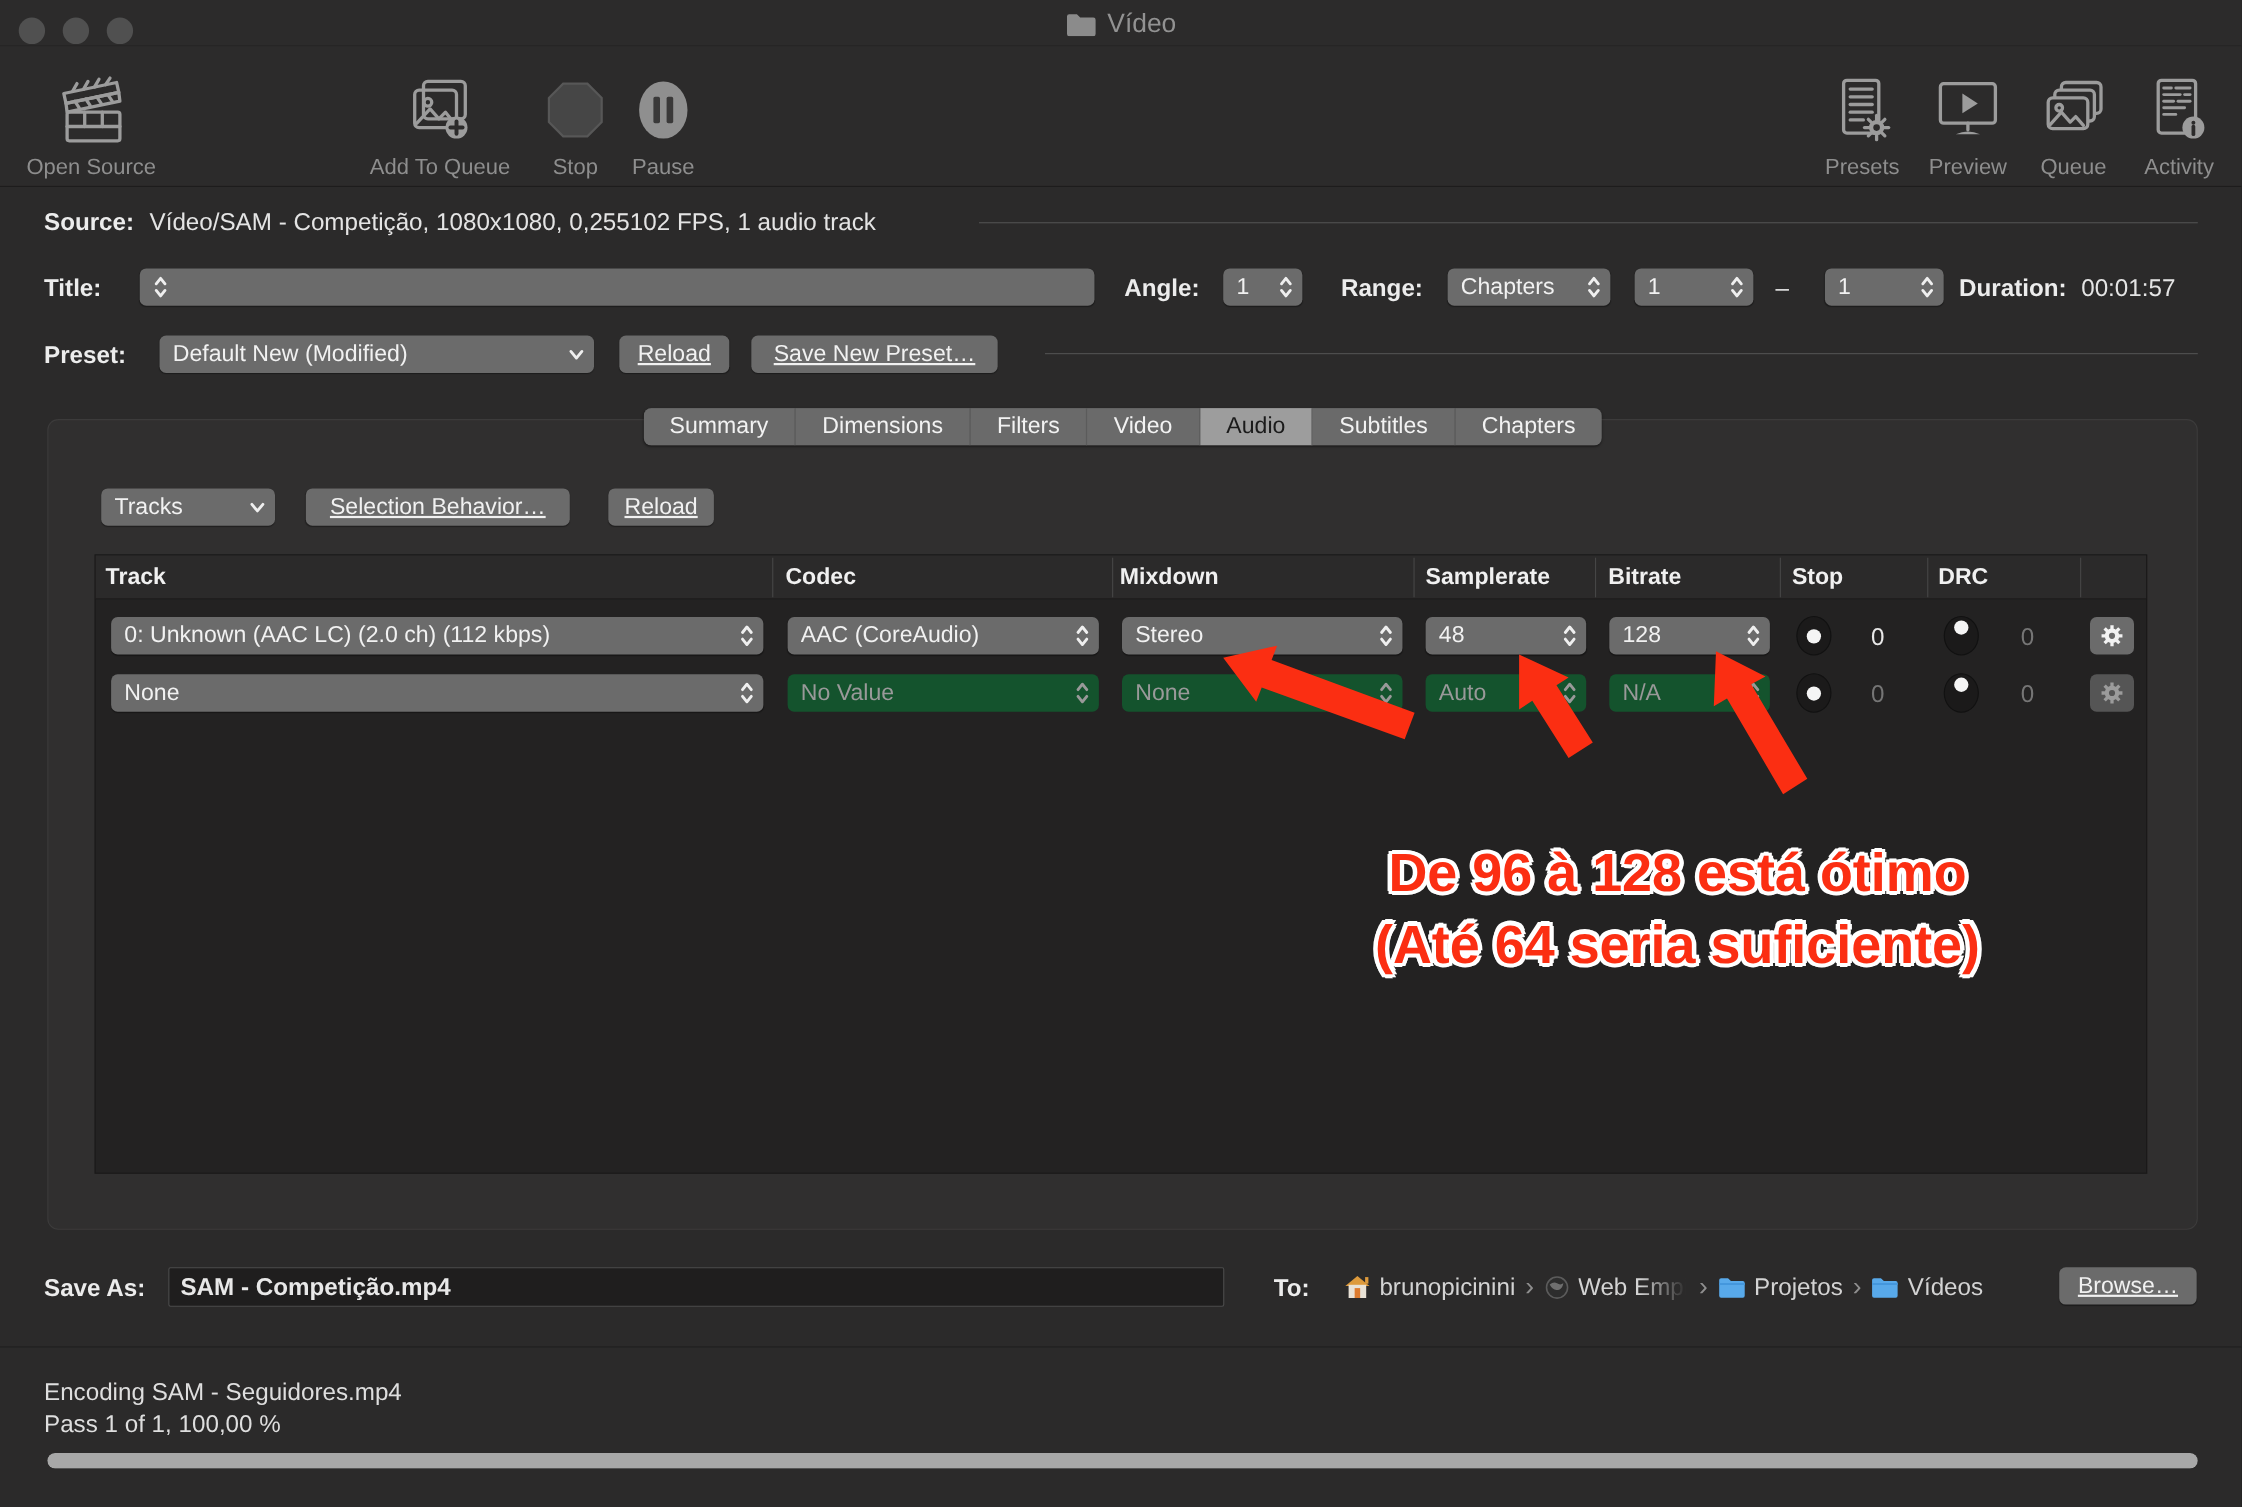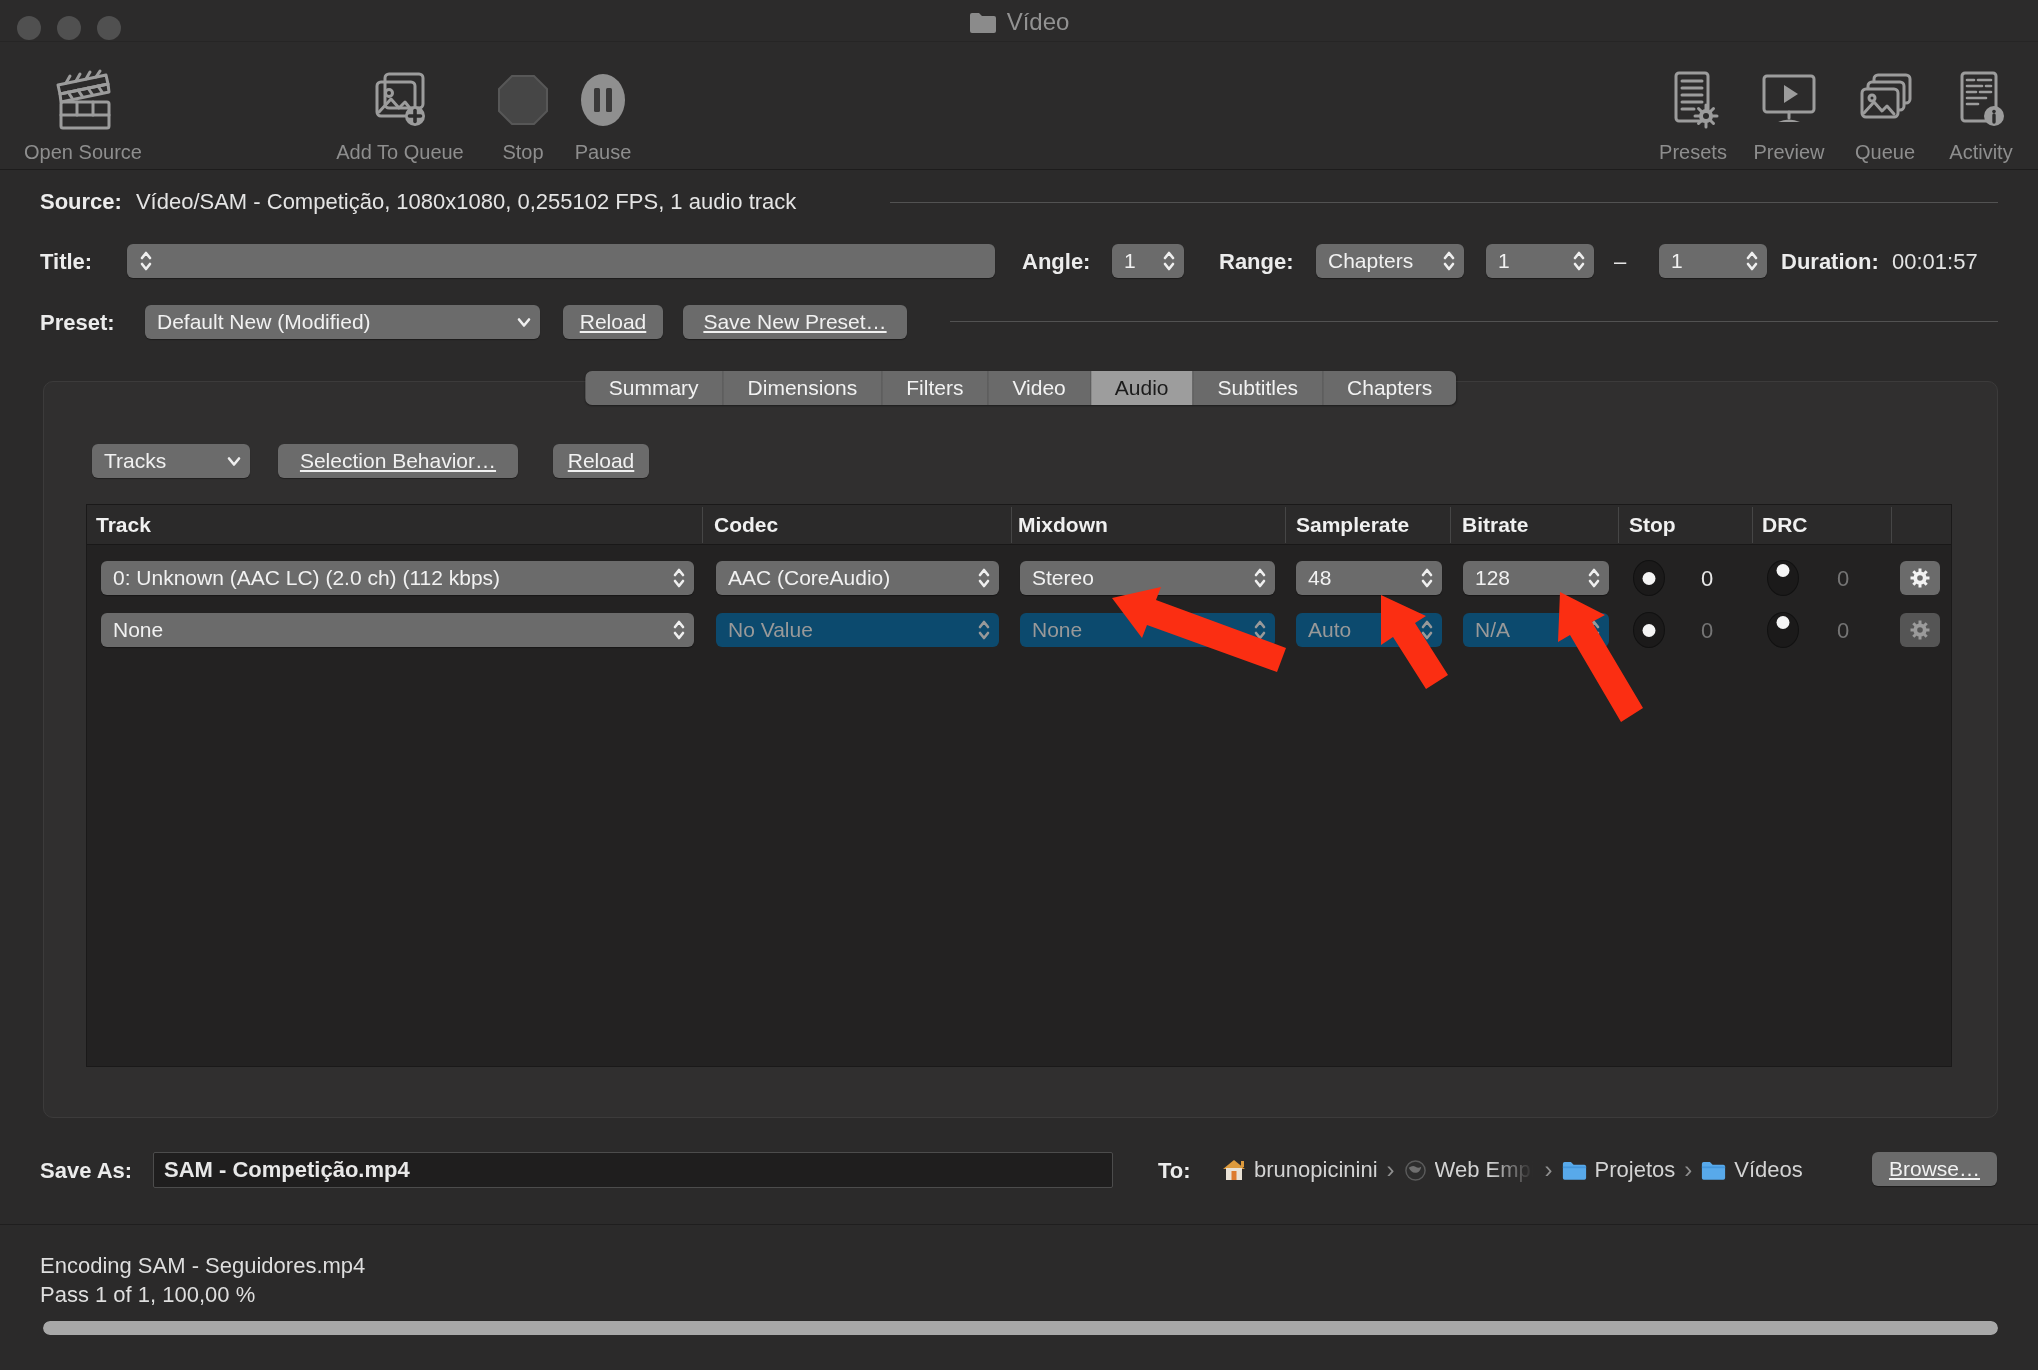--- a/index.html
+++ b/index.html
@@ -24,21 +24,21 @@
 
   
   .lab { font-weight:700; color:#ececec; font-size:22px; }
   .val { color:#e4e4e4; font-size:22px; }
   .hline { position:absolute; height:1px; background:#525252; }
 
   
   .pill { position:absolute; background:#6b6b6b; border-radius:6px; color:#f1f1f1; display:flex; align-items:center;
           font-size:21px; padding:0 8px 0 12px; height:34px; box-shadow:0 1px 1px rgba(0,0,0,.35); cursor:default; }
   .pill .lbl { flex:1; white-space:nowrap; overflow:hidden; }
-  .pill.disabled { background:#0c4a6e; color:#999; box-shadow:none; }
+  .pill.disabled { background:#14532d; color:#999; box-shadow:none; }
   .pill.disabled svg { stroke:#999; }
   svg.updown, svg.down1 { stroke:#efefef; stroke-width:2.6; fill:none; stroke-linecap:round; stroke-linejoin:round; flex-shrink:0; }
 
   .btn { position:absolute; background:#6b6b6b; border-radius:6px; color:#f1f1f1; font-size:21px; height:34px;
          display:flex; align-items:center; justify-content:center; padding:0 14px; box-shadow:0 1px 1px rgba(0,0,0,.35); cursor:default; white-space:nowrap;text-decoration:underline; }
 
   
   .panel { position:absolute; left:43px; top:381px; width:1955px; height:737px; background:#302f2f; border:1px solid #3c3b3b; border-radius:10px; }
   .tabs { position:absolute; top:-11px; left:50%; transform:translateX(-50%); display:flex; border-radius:7px; overflow:hidden; box-shadow:0 1px 2px rgba(0,0,0,.4); }
   .tab { height:34px; line-height:34px; padding:0 24px; background:#6a6a6a; color:#f2f2f2; font-size:21px; border-right:1px solid #5b5b5b; cursor:default; white-space:nowrap; }
@@ -449,20 +449,24 @@
       </div>
     </div>
   </div>
 
   <svg class="arrows">
     <polygon points="1112,598 1142,638 1147,625 1277,672 1286,648 1156,600 1161,587" fill="#fb2e12"></polygon>
     <polygon points="1381,595 1381,645 1393,637 1426,689 1448,675 1415,623 1426,616" fill="#fb2e12"></polygon>
     <polygon points="1560,592 1558,642 1570,635 1621,722 1643,708 1592,622 1605,615" fill="#fb2e12"></polygon>
   </svg>
 
+  <div class="annotation">
+    <div>De 96 à 128 está ótimo</div>
+    <div>(Até 64 seria suficiente)</div>
+  </div>
 
   <div>
     <span class="lab" style="position:absolute; left:40px; top:1158px;">Save As:</span>
     <input class="save-input" value="SAM - Competição.mp4" style="">
     <span class="lab" style="position:absolute; left:1158px; top:1158px;">To:</span>
 
     <div class="crumbs">
       <span class="crumb">
         <svg width="24" height="24" viewBox="0 0 24 24">
           <polygon points="12,2 23,11 1,11" fill="#dd9a3c"></polygon>

